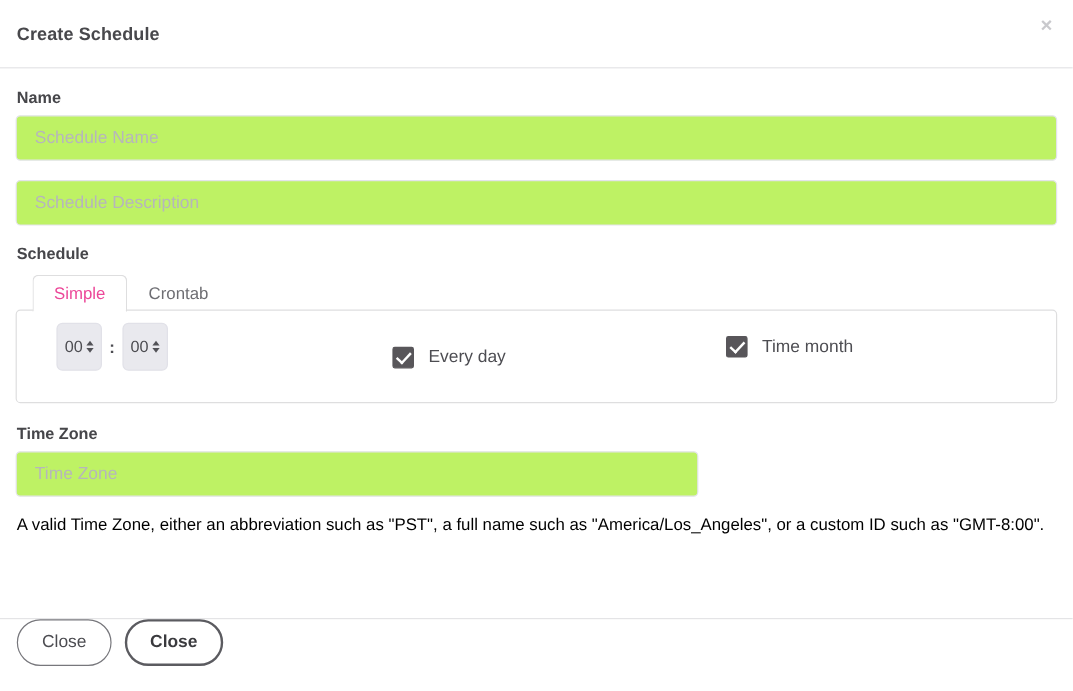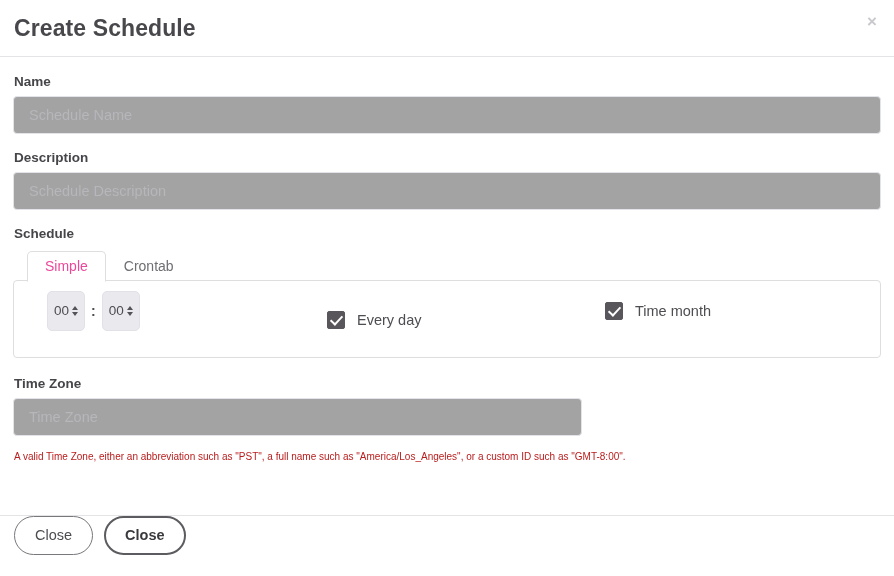--- a/index.html
+++ b/index.html
@@ -30,21 +30,21 @@
   .modal-header {
     position: relative;
     height: 57px;
     flex: 0 0 57px;
     border-bottom: 1px solid #e4e4e6;
     display: flex;
     align-items: center;
     padding: 0 14px;
   }
   .modal-title {
-    font-size: 23px;
+    font-size: 15px;
     font-weight: bold;
     color: #48484c;
     letter-spacing: 0.1px;
     margin: 0;
     text-align: center;
   }
   .close-icon {
     position: absolute;
     top: 13px;
     right: 13px;
@@ -74,21 +74,21 @@
     font-weight: bold;
     color: #46464a;
     margin: 0 0 7px 1px;
     display: block;
   }
 
   .text-input {
     display: block;
     width: 868px;
     height: 38px;
-    background: #a3a3a3;
+    background: #bef264;
     border: 1px solid #e3e3ea;
     border-radius: 4px;
     padding: 0 15px;
     font-size: 14.5px;
     color: #4a4a4e;
     font-family: "Liberation Sans", sans-serif;
     outline: none;
   }
   .text-input::placeholder {
     color: #b6b6bb;
@@ -217,22 +217,22 @@
   }
   .check-label {
     font-size: 14.5px;
     color: #4d4d52;
     margin-left: 12px;
     white-space: nowrap;
   }
 
   
   .help-text {
-    font-size: 10px;
-    color: #b91c1c;
+    font-size: 14px;
+    color: #000000;
     margin-top: 14px;
     margin-left: 1px;
     line-height: 1.3;
     white-space: nowrap;
   }
 
   
   .modal-footer {
     flex: 0 0 61px;
     border-top: 1px solid #e4e4e6;
@@ -272,21 +272,20 @@
   </div>
 
   <div class="modal-body">
 
     <div class="field-group">
       <label class="field-label">Name</label>
       <input class="text-input" type="text" placeholder="Schedule Name" style="">
     </div>
 
     <div class="field-group">
-      <label class="field-label">Description</label>
       <input class="text-input" type="text" placeholder="Schedule Description" style="">
     </div>
 
     <div class="schedule-block">
       <label class="field-label">Schedule</label>
 
       <div class="tab-strip">
         <div class="tab active">Simple</div>
         <div class="tab">Crontab</div>
       </div>

